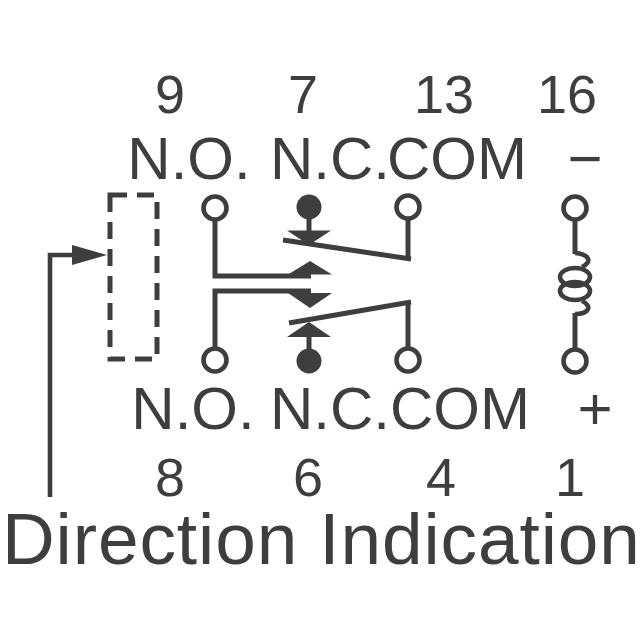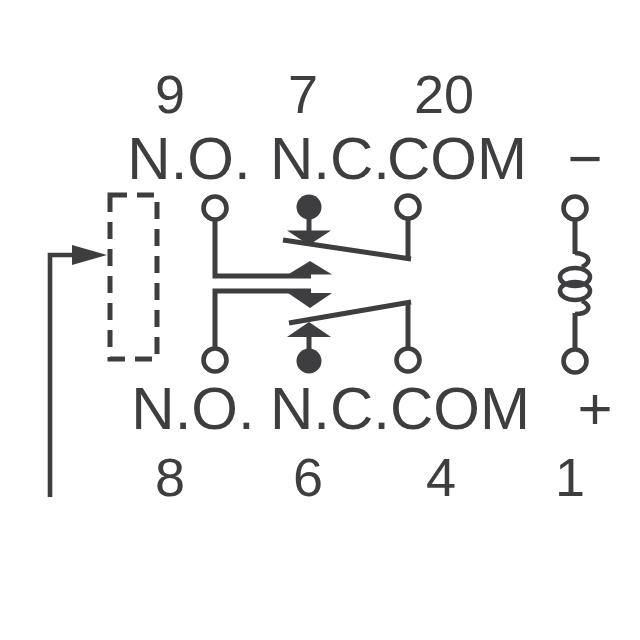--- a/index.html
+++ b/index.html
@@ -66,31 +66,33 @@
       <ellipse cx="575" cy="277" rx="15" ry="9" class="s46"></ellipse>
       <ellipse cx="575" cy="291" rx="15" ry="9" class="s46"></ellipse>
       <path d="M582 301 C593 306 589 314 575 314" class="s46"></path>
       <line x1="575" y1="313" x2="575" y2="348.5" class="s"></line>
       <circle cx="575" cy="361" r="11.5" class="s46"></circle>
     </g>
   </svg>
 
   <div class="lbl num" style="left:170px; top:67px;">9</div>
   <div class="lbl num" style="left:303px; top:67px;">7</div>
-  <div class="lbl num" style="left:444px; top:67px;">20</div>
+  <div class="lbl num" style="left:444px; top:67px;">13</div>
+  <div class="lbl num" style="left:567px; top:67px;">16</div>
 
   <div class="lbl name" style="left:166px; top:129px;">N.O.</div>
   <div class="lbl name" style="left:307px; top:129px;">N.C.</div>
   <div class="lbl name" style="left:434px; top:129px;">COM</div>
   <div class="lbl name" style="left:562px; top:129px;">−</div>
 
   <div class="lbl name" style="left:170px; top:379px;">N.O.</div>
   <div class="lbl name" style="left:307px; top:379px;">N.C.</div>
   <div class="lbl name" style="left:437px; top:379px;">COM</div>
   <div class="lbl name" style="left:572px; top:379px;">+</div>
 
   <div class="lbl num" style="left:170px; top:450px;">8</div>
   <div class="lbl num" style="left:308px; top:450px;">6</div>
   <div class="lbl num" style="left:441px; top:450px;">4</div>
   <div class="lbl num" style="left:570px; top:450px;">1</div>
 
+  <div class="caption">Direction Indication</div>
 
 </div>
 
 </body></html>

